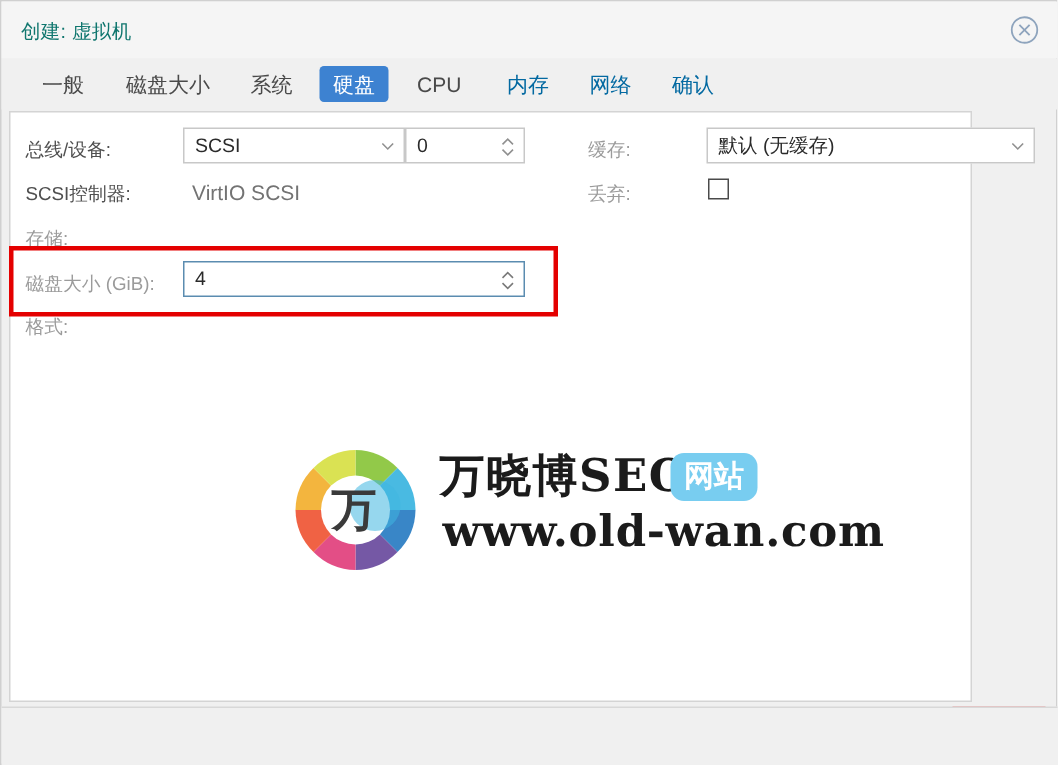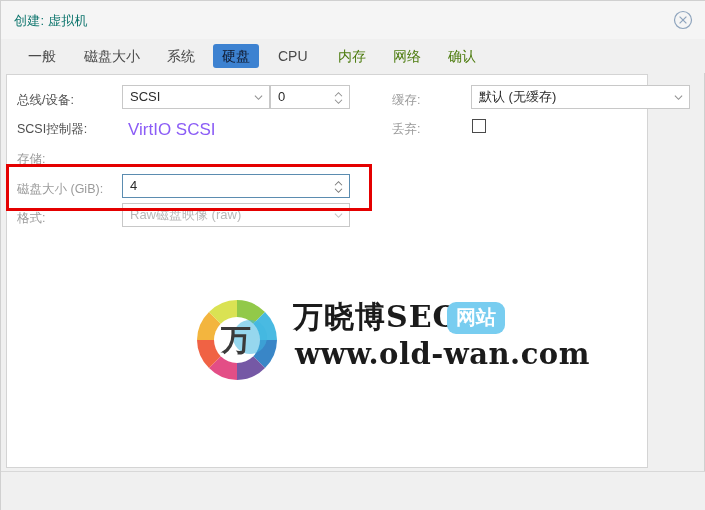--- a/index.html
+++ b/index.html
@@ -71,24 +71,24 @@
     padding: 0 9px;
     font-size: 14px;
     color: #4a4a4a;
     white-space: nowrap;
     border-radius: 3px;
     cursor: pointer;
     box-sizing: border-box;
   }
   .tab.active {
     background: #3d82d1;
-    color: #0f172a;
+    color: #ffffff;
   }
   .tab.disabled {
-    color: #4d7c0f;
+    color: #0369a1;
     cursor: default;
   }
 
   
   #content {
     position: absolute;
     left: 5px;
     top: 73px;
     width: 642px;
     height: 394px;
@@ -100,22 +100,22 @@
   
   .flabel {
     position: absolute;
     font-size: 12.5px;
     color: #4f4f4f;
     white-space: nowrap;
   }
   .flabel.dim { color: #9b9b9b; }
   .fstatic {
     position: absolute;
-    font-size: 17px;
-    color: #8b5cf6;
+    font-size: 14px;
+    color: #737373;
     white-space: nowrap;
   }
 
   .field {
     position: absolute;
     box-sizing: border-box;
     background: #ffffff;
     border: 1px solid #c8c8c8;
     height: 24px;
   }
@@ -286,26 +286,20 @@
     <div class="flabel dim" style="left:10px; top:106px;">磁盘大小 (GiB):</div>
     <div class="field focused" style="left:115px; top:99px; width:228px;">
       <span class="val">4</span>
       <svg class="spin" viewBox="0 0 10 16">
         <polyline points="1,6 5,2 9,6" fill="none" stroke="#7a7a7a" stroke-width="1.2"></polyline>
         <polyline points="1,10 5,14 9,10" fill="none" stroke="#7a7a7a" stroke-width="1.2"></polyline>
       </svg>
     </div>
 
     <div class="flabel dim" style="left:10px; top:135px;">格式:</div>
-    <div class="field muted" style="left:115px; top:128px; width:228px;">
-      <span class="val">Raw磁盘映像 (raw)</span>
-      <svg class="caret" viewBox="0 0 10 10">
-        <polyline points="1,3 5,7 9,3" fill="none" stroke="#c4c4c4" stroke-width="1.2"></polyline>
-      </svg>
-    </div>
 
     <div id="watermark">
       <svg id="wm-logo" width="104" height="82" viewBox="0 0 104 82">
         <g transform="translate(52,41)">
           <path d="M0,0 L0,-40 A40,40 0 0,1 28,-28 Z" fill="#8cc63f" opacity="0.95"></path>
           <path d="M0,0 L28,-28 A40,40 0 0,1 40,0 Z" fill="#3fb6e0" opacity="0.95"></path>
           <path d="M0,0 L40,0 A40,40 0 0,1 28,28 Z" fill="#2e7fc4" opacity="0.95"></path>
           <path d="M0,0 L28,28 A40,40 0 0,1 0,40 Z" fill="#6e4fa0" opacity="0.95"></path>
           <path d="M0,0 L0,40 A40,40 0 0,1 -28,28 Z" fill="#e2457f" opacity="0.95"></path>
           <path d="M0,0 L-28,28 A40,40 0 0,1 -40,0 Z" fill="#ef5a3a" opacity="0.95"></path>

